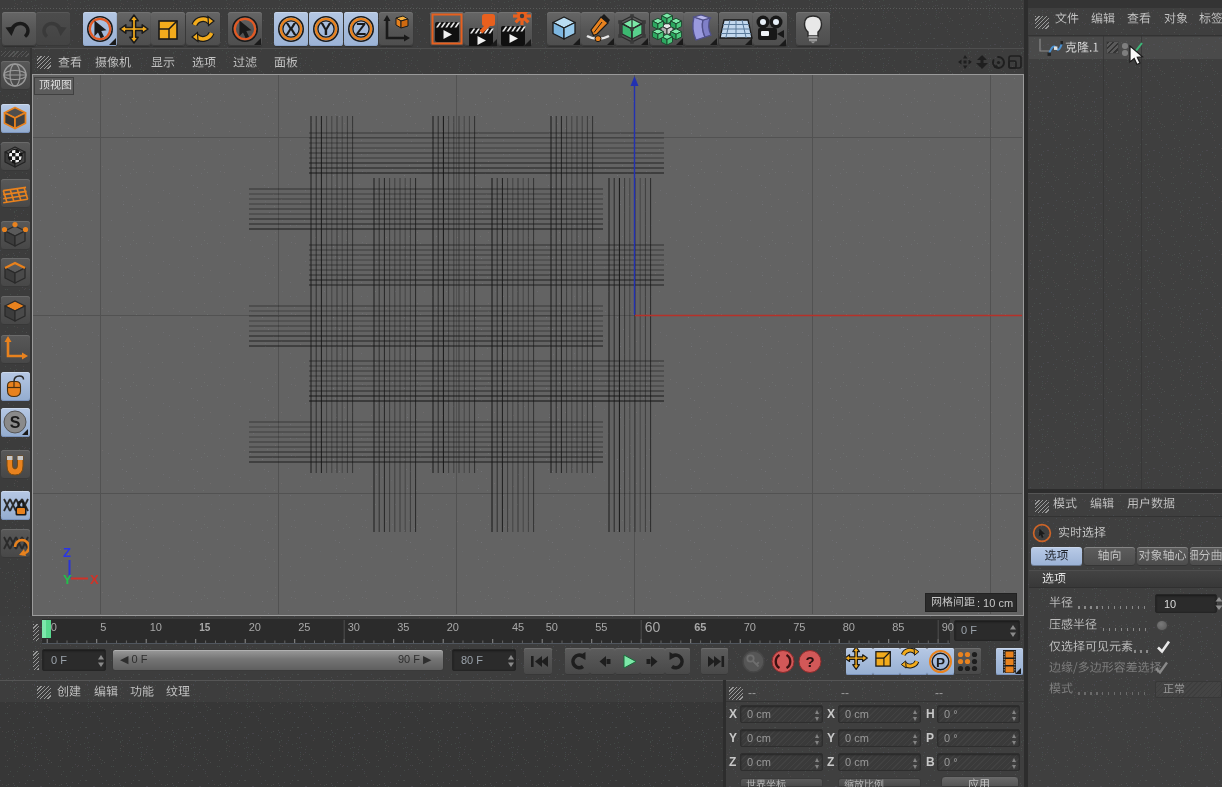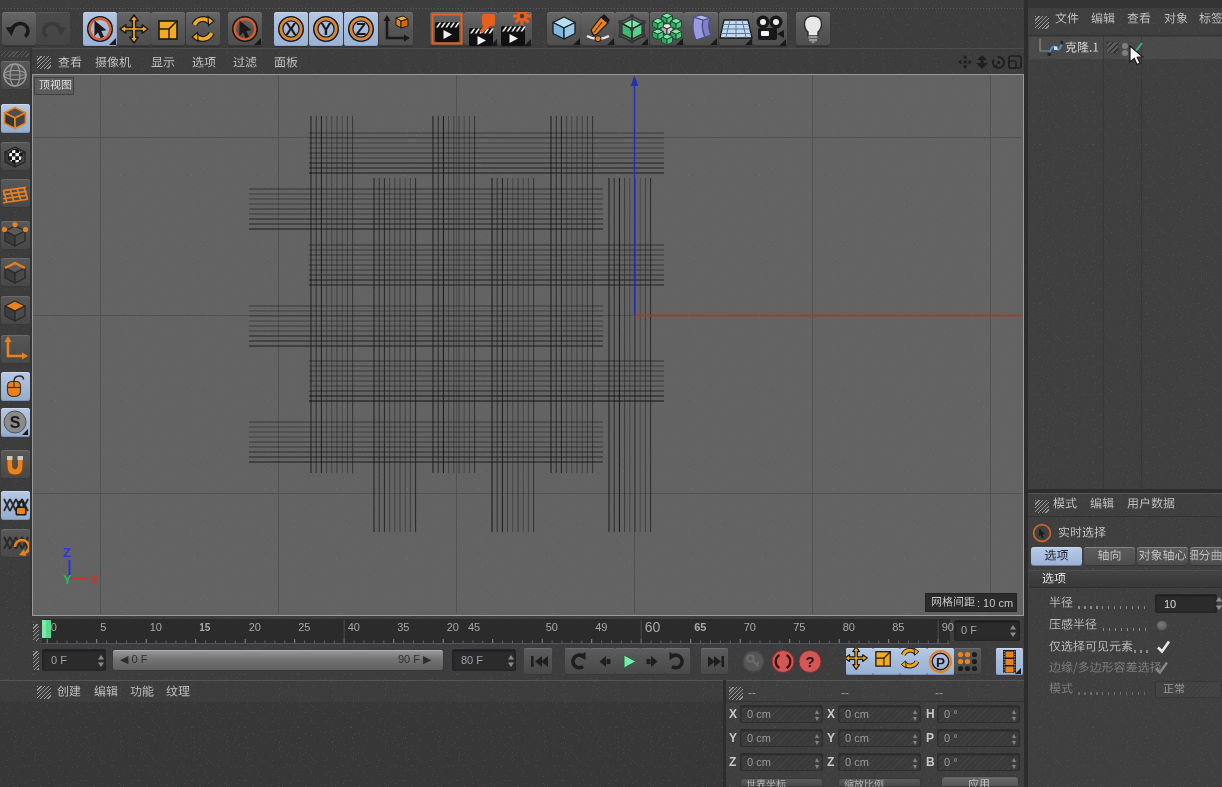--- a/index.html
+++ b/index.html
@@ -887,26 +887,26 @@
     </svg>
   </div>
 <div style="position:absolute;left:977px;top:597px;font-size:11px;color:#c8c8c8;font-weight:400;letter-spacing:0px;line-height:13px;white-space:pre;">: 10 cm</div>
 <div style="position:absolute;left:33px;top:624px;width:6px;height:17px;background:repeating-linear-gradient(135deg,#9a9a9a 0 0.9px,transparent 0.9px 2.7px)"></div>
 <div style="position:absolute;left:50.7px;top:621px;font-size:11px;color:#a8a8a8;font-weight:400;letter-spacing:0px;line-height:13px;white-space:pre;">0</div>
 <div style="position:absolute;left:100.2px;top:621px;font-size:11px;color:#a8a8a8;font-weight:400;letter-spacing:0px;line-height:13px;white-space:pre;">5</div>
 <div style="position:absolute;left:149.7px;top:621px;font-size:11px;color:#a8a8a8;font-weight:400;letter-spacing:0px;line-height:13px;white-space:pre;">10</div>
 <div style="position:absolute;left:199.2px;top:621px;font-size:10px;color:#a8a8a8;font-weight:700;letter-spacing:0px;line-height:13px;white-space:pre;">15</div>
 <div style="position:absolute;left:248.7px;top:621px;font-size:11px;color:#a8a8a8;font-weight:400;letter-spacing:0px;line-height:13px;white-space:pre;">20</div>
 <div style="position:absolute;left:298.2px;top:621px;font-size:11px;color:#a8a8a8;font-weight:400;letter-spacing:0px;line-height:13px;white-space:pre;">25</div>
-<div style="position:absolute;left:347.7px;top:621px;font-size:11px;color:#a8a8a8;font-weight:400;letter-spacing:0px;line-height:13px;white-space:pre;">40</div>
+<div style="position:absolute;left:347.7px;top:621px;font-size:11px;color:#a8a8a8;font-weight:400;letter-spacing:0px;line-height:13px;white-space:pre;">30</div>
 <div style="position:absolute;left:397.2px;top:621px;font-size:11px;color:#a8a8a8;font-weight:400;letter-spacing:0px;line-height:13px;white-space:pre;">35</div>
 <div style="position:absolute;left:446.7px;top:621px;font-size:11px;color:#a8a8a8;font-weight:400;letter-spacing:0px;line-height:13px;white-space:pre;">20</div>
-<div style="position:absolute;left:468px;top:621px;font-size:11px;color:#a8a8a8;font-weight:400;letter-spacing:0px;line-height:13px;white-space:pre;">45</div>
+<div style="position:absolute;left:512px;top:621px;font-size:11px;color:#a8a8a8;font-weight:400;letter-spacing:0px;line-height:13px;white-space:pre;">45</div>
 <div style="position:absolute;left:545.7px;top:621px;font-size:11px;color:#a8a8a8;font-weight:400;letter-spacing:0px;line-height:13px;white-space:pre;">50</div>
-<div style="position:absolute;left:595.2px;top:621px;font-size:11px;color:#a8a8a8;font-weight:400;letter-spacing:0px;line-height:13px;white-space:pre;">49</div>
+<div style="position:absolute;left:595.2px;top:621px;font-size:11px;color:#a8a8a8;font-weight:400;letter-spacing:0px;line-height:13px;white-space:pre;">55</div>
 <div style="position:absolute;left:644.7px;top:621px;font-size:14px;color:#a8a8a8;font-weight:400;letter-spacing:0px;line-height:13px;white-space:pre;">60</div>
 <div style="position:absolute;left:694.2px;top:621px;font-size:11px;color:#a8a8a8;font-weight:700;letter-spacing:0px;line-height:13px;white-space:pre;">65</div>
 <div style="position:absolute;left:743.7px;top:621px;font-size:11px;color:#a8a8a8;font-weight:400;letter-spacing:0px;line-height:13px;white-space:pre;">70</div>
 <div style="position:absolute;left:793.2px;top:621px;font-size:11px;color:#a8a8a8;font-weight:400;letter-spacing:0px;line-height:13px;white-space:pre;">75</div>
 <div style="position:absolute;left:842.7px;top:621px;font-size:11px;color:#a8a8a8;font-weight:400;letter-spacing:0px;line-height:13px;white-space:pre;">80</div>
 <div style="position:absolute;left:892.2px;top:621px;font-size:11px;color:#a8a8a8;font-weight:400;letter-spacing:0px;line-height:13px;white-space:pre;">85</div>
 <div style="position:absolute;left:941.7px;top:621px;font-size:11px;color:#a8a8a8;font-weight:400;letter-spacing:0px;line-height:13px;white-space:pre;">90</div>
 <div class="spin" style="left:954px;top:620px;width:66px;height:21px;padding:3px 6px">0 F</div>
 <div style="position:absolute;left:1009px;top:625px">
     <svg width="8" height="12" viewBox="0 0 8 12" xmlns="http://www.w3.org/2000/svg" style="display:block">

